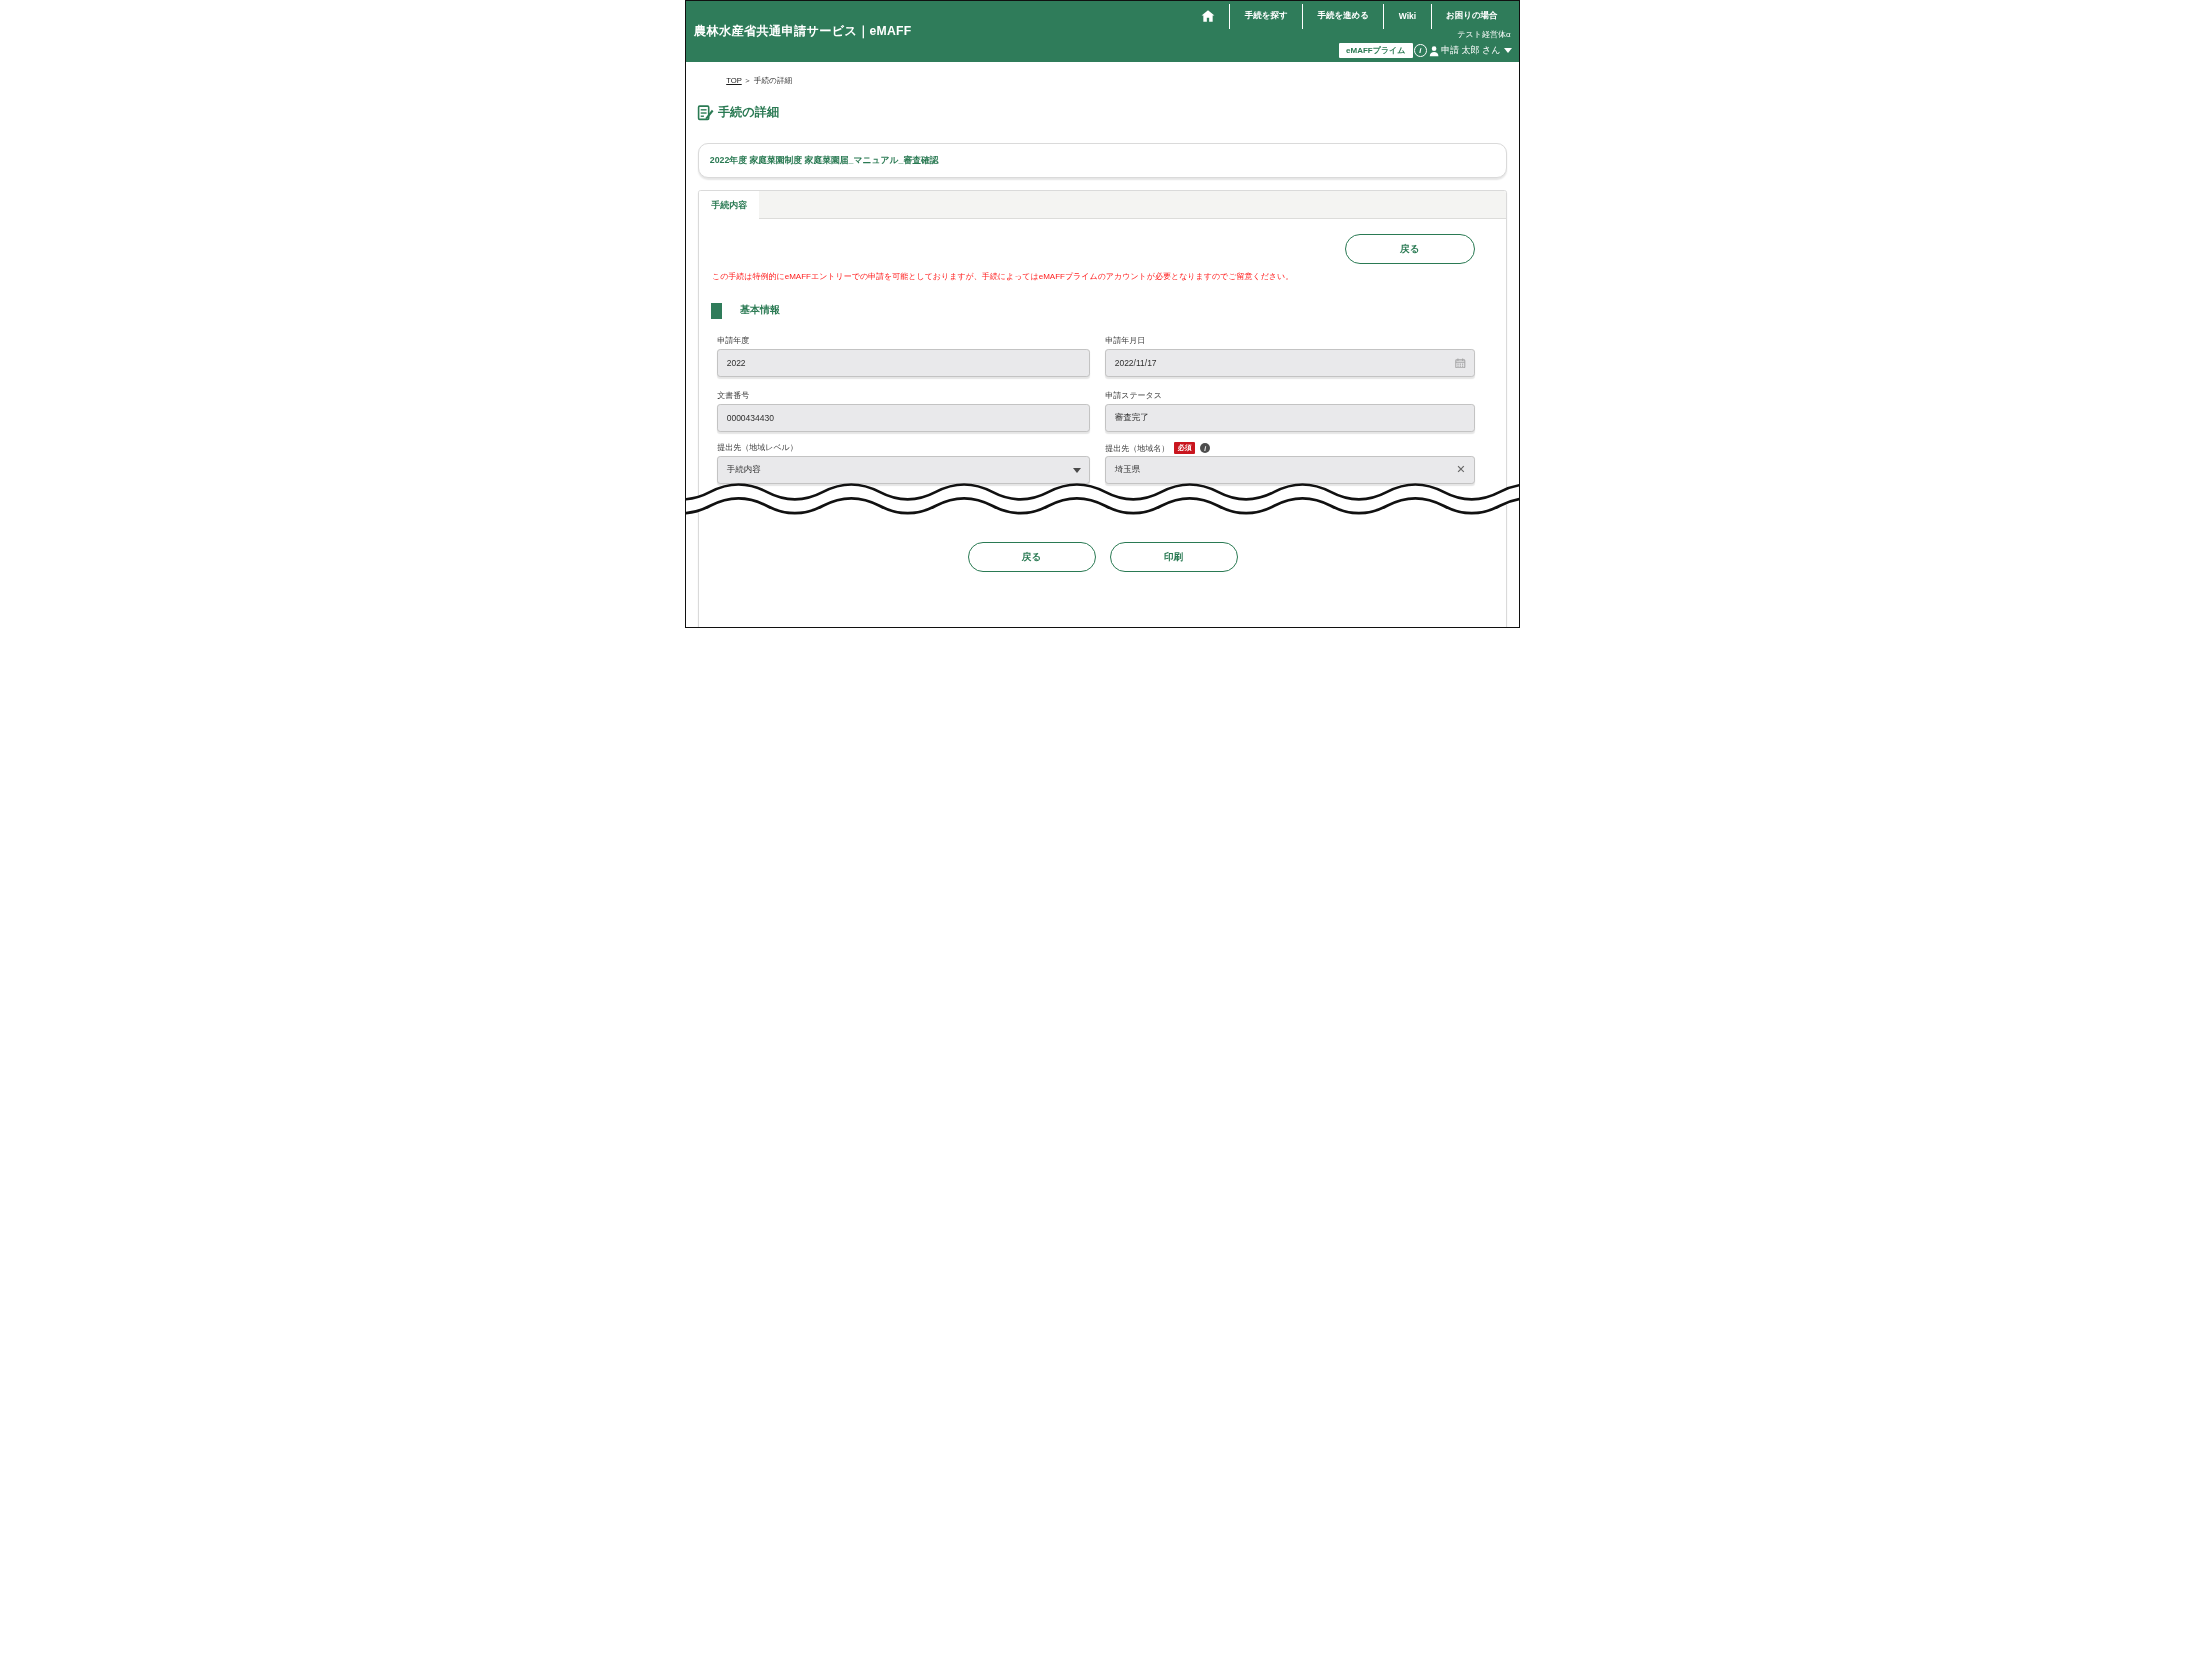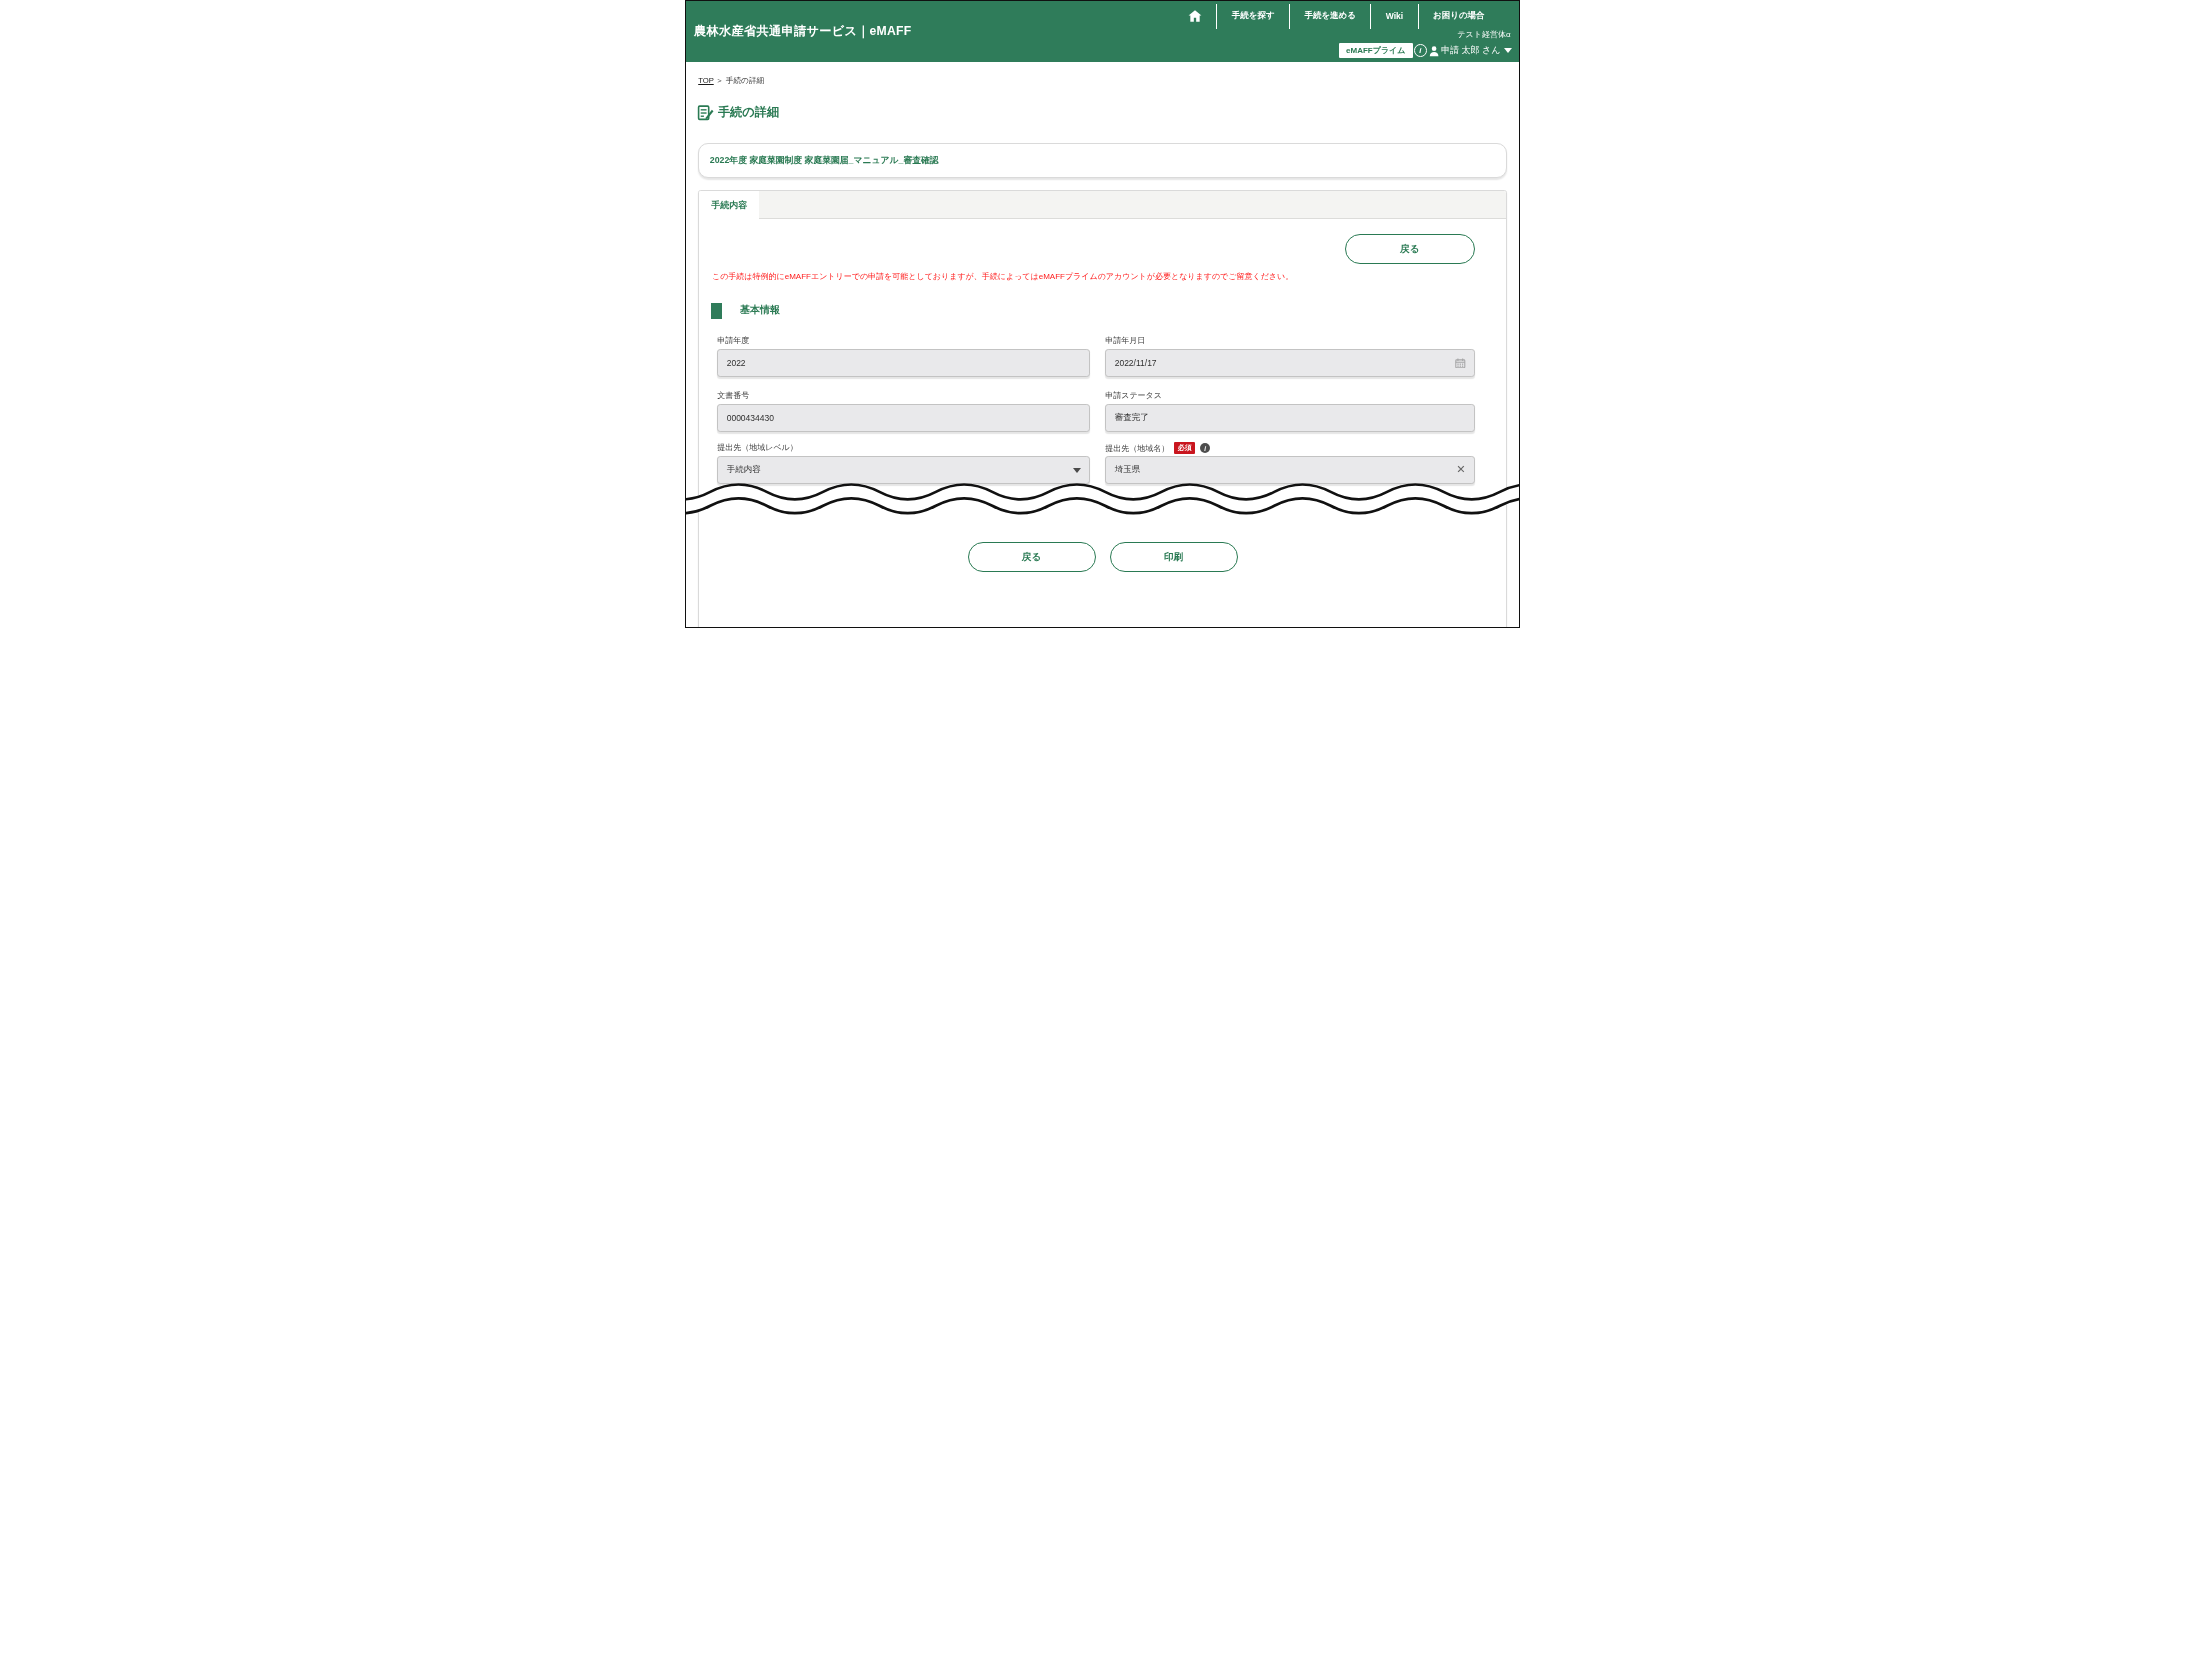--- a/index.html
+++ b/index.html
@@ -4,35 +4,35 @@
 <style>
   * { margin:0; padding:0; box-sizing:border-box; }
   body { background:#fff; font-family:"Liberation Sans","DejaVu Sans",sans-serif; }
   .page{
     position:relative; width:835px; height:628px; margin:0 auto;
     background:#fff; border:1.6px solid #101010; overflow:hidden;
   }
   
   .header{ position:absolute; left:0; top:0; right:0; height:61px; background:#2f7c5a; }
   .brand{ position:absolute; left:8px; top:22.4px; color:#fff; font-size:12.2px; font-weight:bold; letter-spacing:0.3px; }
-  .nav{ position:absolute; top:3.2px; right:20px; display:flex; align-items:stretch; height:24.5px; }
+  .nav{ position:absolute; top:3.2px; right:7px; display:flex; align-items:stretch; height:24.5px; }
   .nav-item{ display:flex; align-items:center; padding:0 14.4px; color:#fff; font-size:8.5px; font-weight:bold; cursor:pointer; }
   .nav-item + .nav-item{ border-left:1.1px solid #ffffff; }
   .home-svg{ width:14px; height:14px; display:block; }
   .org-row{ position:absolute; top:28px; right:8.5px; color:#fff; font-size:8px; }
   .user-row{ position:absolute; top:42px; right:7.5px; display:flex; align-items:center; gap:1px; }
   .prime-badge{ background:#fff; color:#2a7a53; font-size:8px; font-weight:bold; padding:2.1px 7.5px; border-radius:1.1px; }
   .info-circle-light{ width:12.8px; height:12.8px; border:1.1px solid #fff; border-radius:50%;
     color:#fff; font-size:7.5px; font-weight:bold; display:flex; align-items:center; justify-content:center; font-style:italic; }
   .user-svg{ width:12.2px; height:12.2px; display:block; }
   .user-name{ color:#fff; font-size:9px; }
   .caret-down{ width:0; height:0; border-left:4.3px solid transparent; border-right:4.3px solid transparent; border-top:5.3px solid #fff; margin-left:2.1px; }
   
   .breadcrumb{ position:absolute; left:12.2px; top:75px; font-size:7.7px; color:#333; }
-  .breadcrumb a{ color:#1a1a1a; text-decoration:underline; cursor:pointer; }
+  .breadcrumb a{ color:#1a1a1a; text-decoration:underline; cursor:pointer;margin-left:28px; }
   .page-title{ position:absolute; left:10.6px; top:103px; display:flex; align-items:center; gap:4.3px; }
   .page-title-icon{ width:17px; height:17px; display:block; }
   .page-title-text{ color:#2a7a53; font-size:12.2px; font-weight:bold; }
   
   .proc-box{
     position:absolute; left:12.2px; right:12.2px; top:142px; height:35px;
     background:#fff; border:1.1px solid #dadada; border-radius:10px;
     box-shadow:0 1.6px 1.6px rgba(0,0,0,.10);
     display:flex; align-items:center; padding:0 10.6px;
   }

